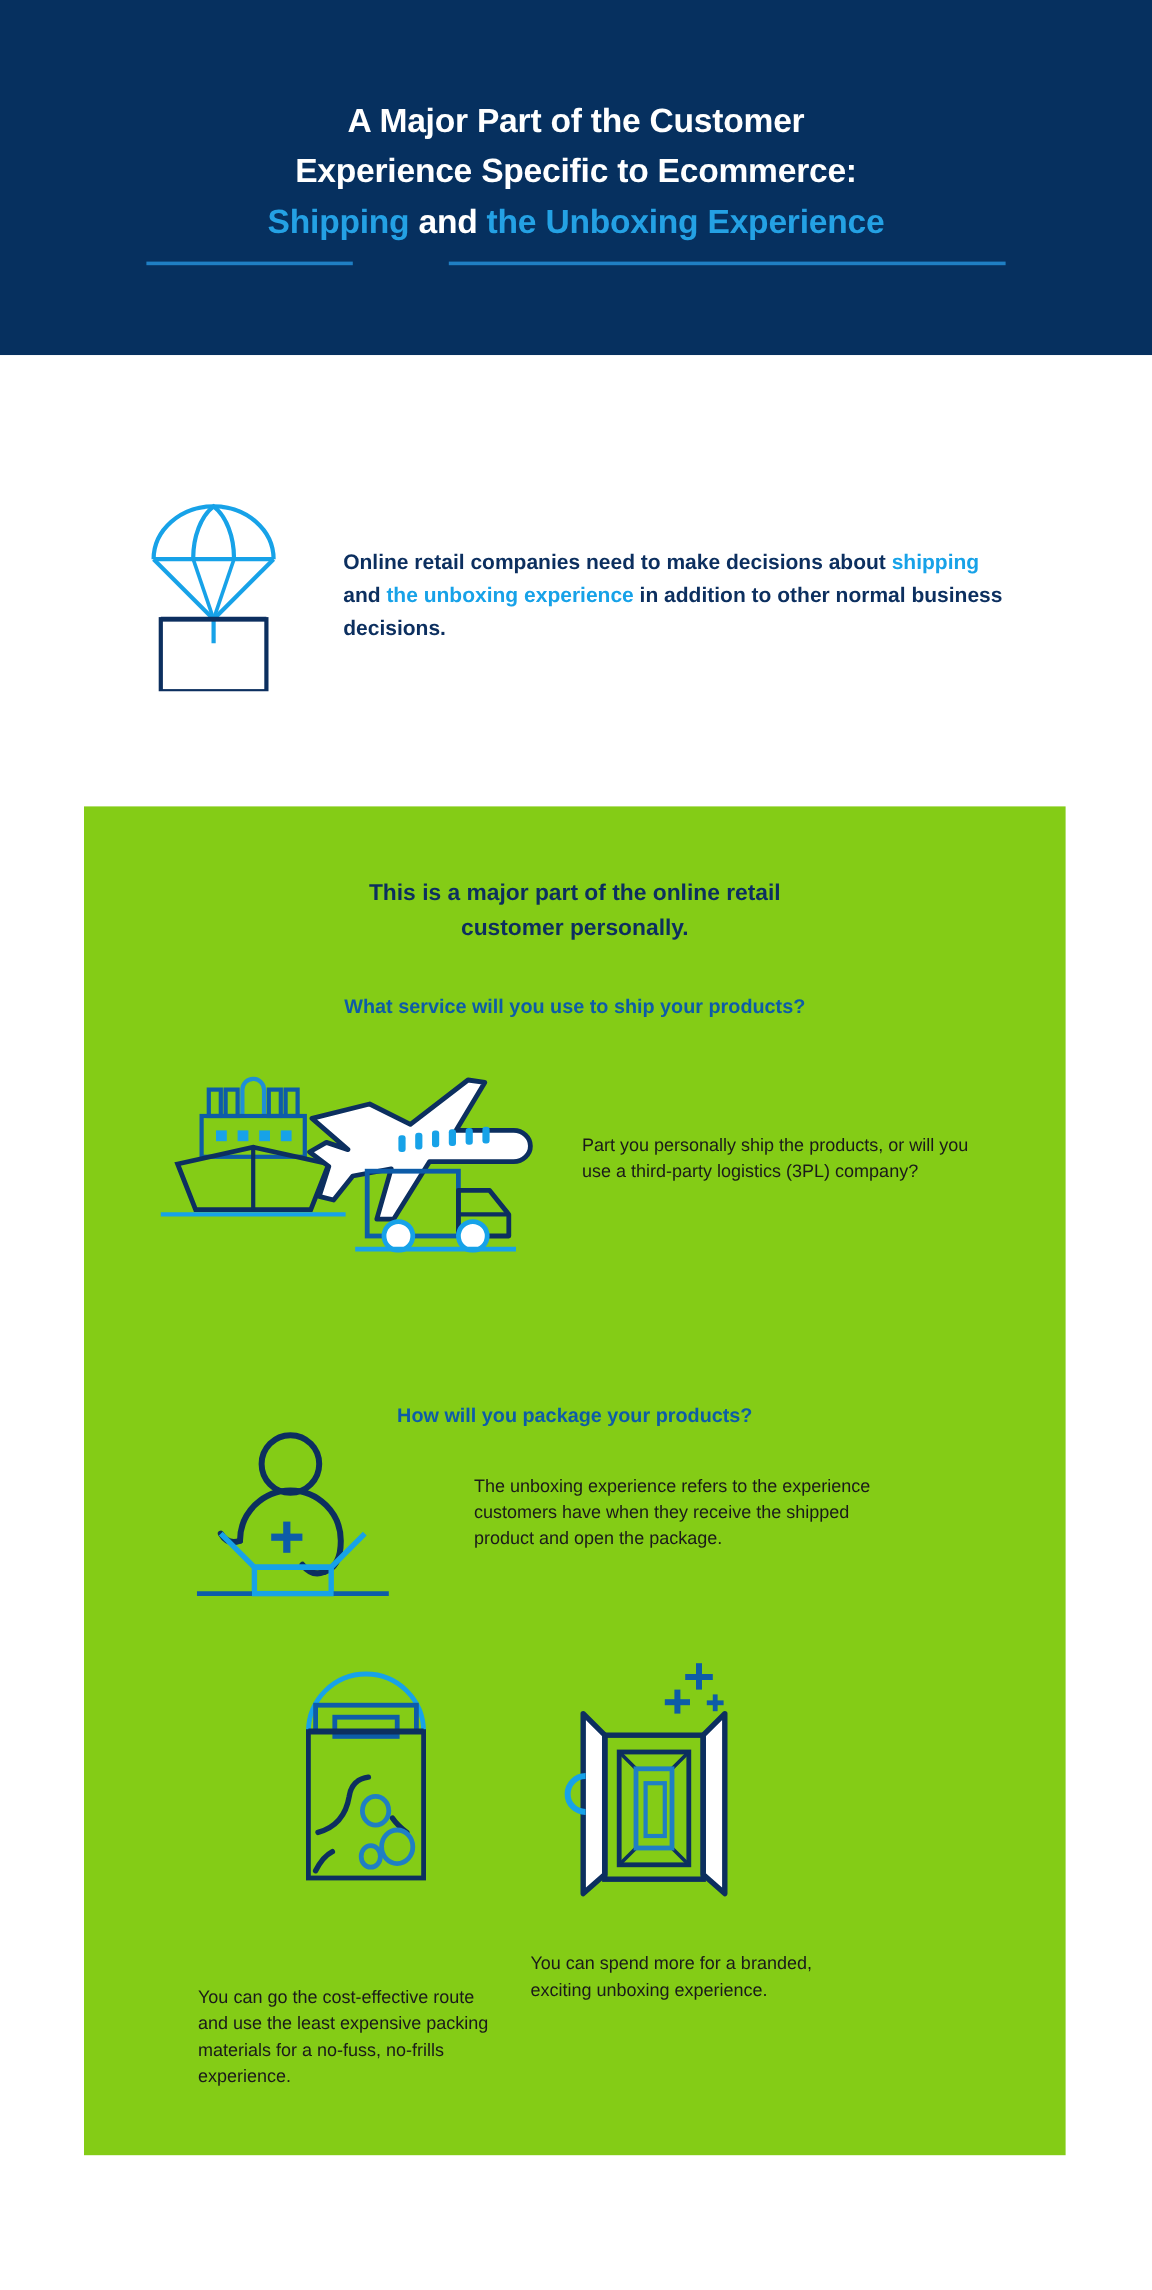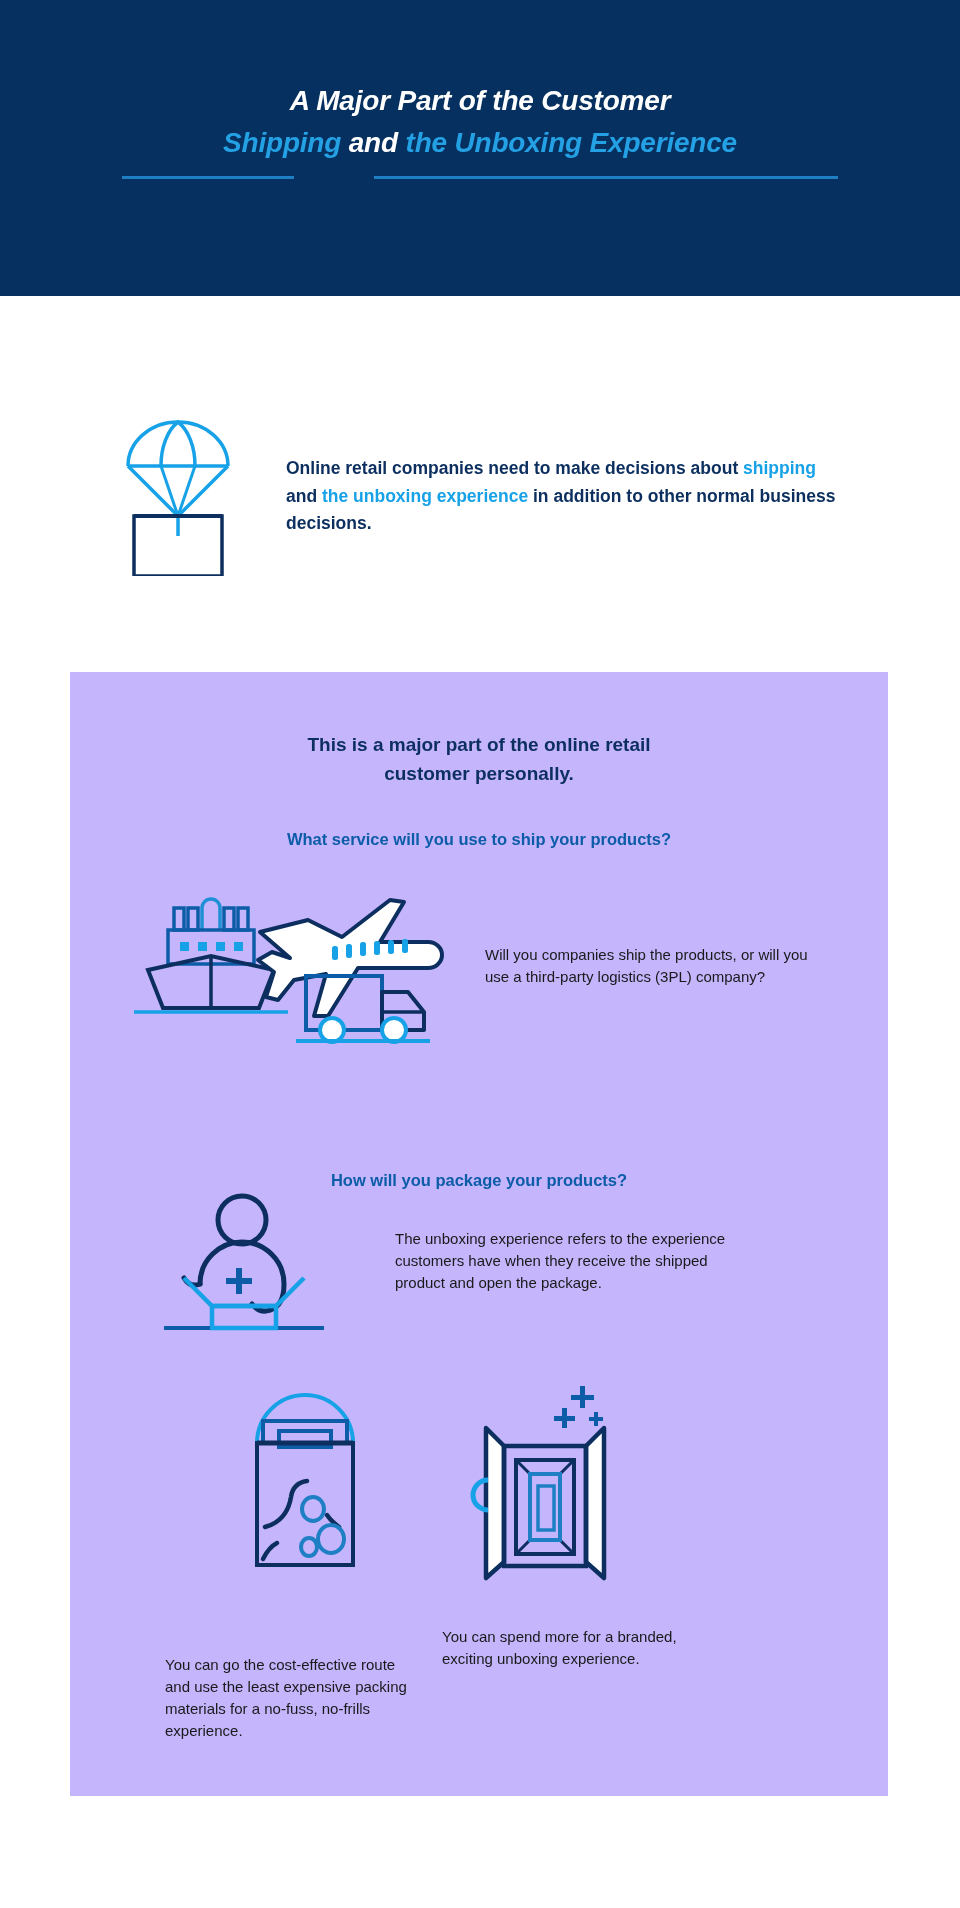--- a/index.html
+++ b/index.html
@@ -10,21 +10,20 @@
     font-family: "Liberation Sans", sans-serif;
     overflow: hidden;
   }
   .page { position: relative; width: 960px; height: 1908px; background: #fff; }
 
   
   .header {
     position: absolute; left: 0; top: 0;
     width: 960px; height: 296px;
     background: #06305f;
-    font-style: italic;
   }
   .header-inner {
     position: absolute; left: 0; top: 80px; width: 960px;
     text-align: center;
   }
   .title-line {
     font-size: 28px;
     font-weight: bold;
     color: #ffffff;
     line-height: 42px;
@@ -51,21 +50,21 @@
     position: absolute; left: 286px; top: 159px; width: 560px;
     font-size: 17.5px; font-weight: bold; line-height: 27.5px;
     color: #0c2f5f;
   }
   .intro-text .accent2 { color: #17a2e8; font-weight: bold; }
 
   
   .panel {
     position: absolute; left: 70px; top: 672px;
     width: 818px; height: 1124px;
-    background: #c4b5fd;
+    background: #84cc16;
     text-decoration: underline;
   }
   .panel-head {
     position: absolute; left: 0; top: 58px; width: 818px;
     text-align: center;
     font-size: 19px; font-weight: bold; line-height: 29px;
     color: #0c2f5f;
   }
   .q1 {
     position: absolute; left: 0; top: 158px; width: 818px;
@@ -102,20 +101,21 @@
   }
 </style>
 </head>
 <body>
 
 <div class="page">
 
   <div class="header">
     <div class="header-inner">
       <div class="title-line">A Major Part of the Customer</div>
+      <div class="title-line">Experience Specific to Ecommerce:</div>
       <div class="title-line title-line-3">
         <span class="accent">Shipping</span><span> and </span><span class="accent">the Unboxing Experience</span>
       </div>
       <div class="rule-wrap">
         <div class="rule rule-a"></div>
         <div class="rule rule-b"></div>
       </div>
     </div>
   </div>
 
@@ -187,21 +187,21 @@
           <rect x="178" y="92" width="76" height="54" fill="none" stroke="#0d5ca8" stroke-width="4"></rect>
           <path d="M254 108 h26 l16 20 v18 h-42 Z" fill="none" stroke="#0c2f5f" stroke-width="4" stroke-linejoin="round"></path>
           <line x1="254" y1="128" x2="296" y2="128" stroke="#0c2f5f" stroke-width="3.5"></line>
           <circle cx="204" cy="146" r="12" fill="#ffffff" stroke="#17a2e8" stroke-width="4"></circle>
           <circle cx="266" cy="146" r="12" fill="#ffffff" stroke="#17a2e8" stroke-width="4"></circle>
           <line x1="168" y1="157" x2="302" y2="157" stroke="#17a2e8" stroke-width="4"></line>
         </g>
       </svg>
     </div>
 
-    <div class="transport-text">Will you companies ship the products, or will you use a third-party logistics (3PL) company?</div>
+    <div class="transport-text">Part you personally ship the products, or will you use a third-party logistics (3PL) company?</div>
 
     <div class="q2">How will you package your products?</div>
 
     <div class="person-icon">
       <svg width="180" height="140" viewBox="0 0 180 140">
         <circle cx="78" cy="28" r="24" fill="none" stroke="#0c2f5f" stroke-width="5"></circle>
         <path d="M36 92 a42 42 0 0 1 84 0 q0 22 -14 26" fill="none" stroke="#0c2f5f" stroke-width="5" stroke-linecap="round"></path>
         <path d="M36 92 q-10 4 -16 -6" fill="none" stroke="#0c2f5f" stroke-width="5" stroke-linecap="round"></path>
         <path d="M106 118 q-10 4 -18 -6" fill="none" stroke="#0c2f5f" stroke-width="5" stroke-linecap="round"></path>
 

